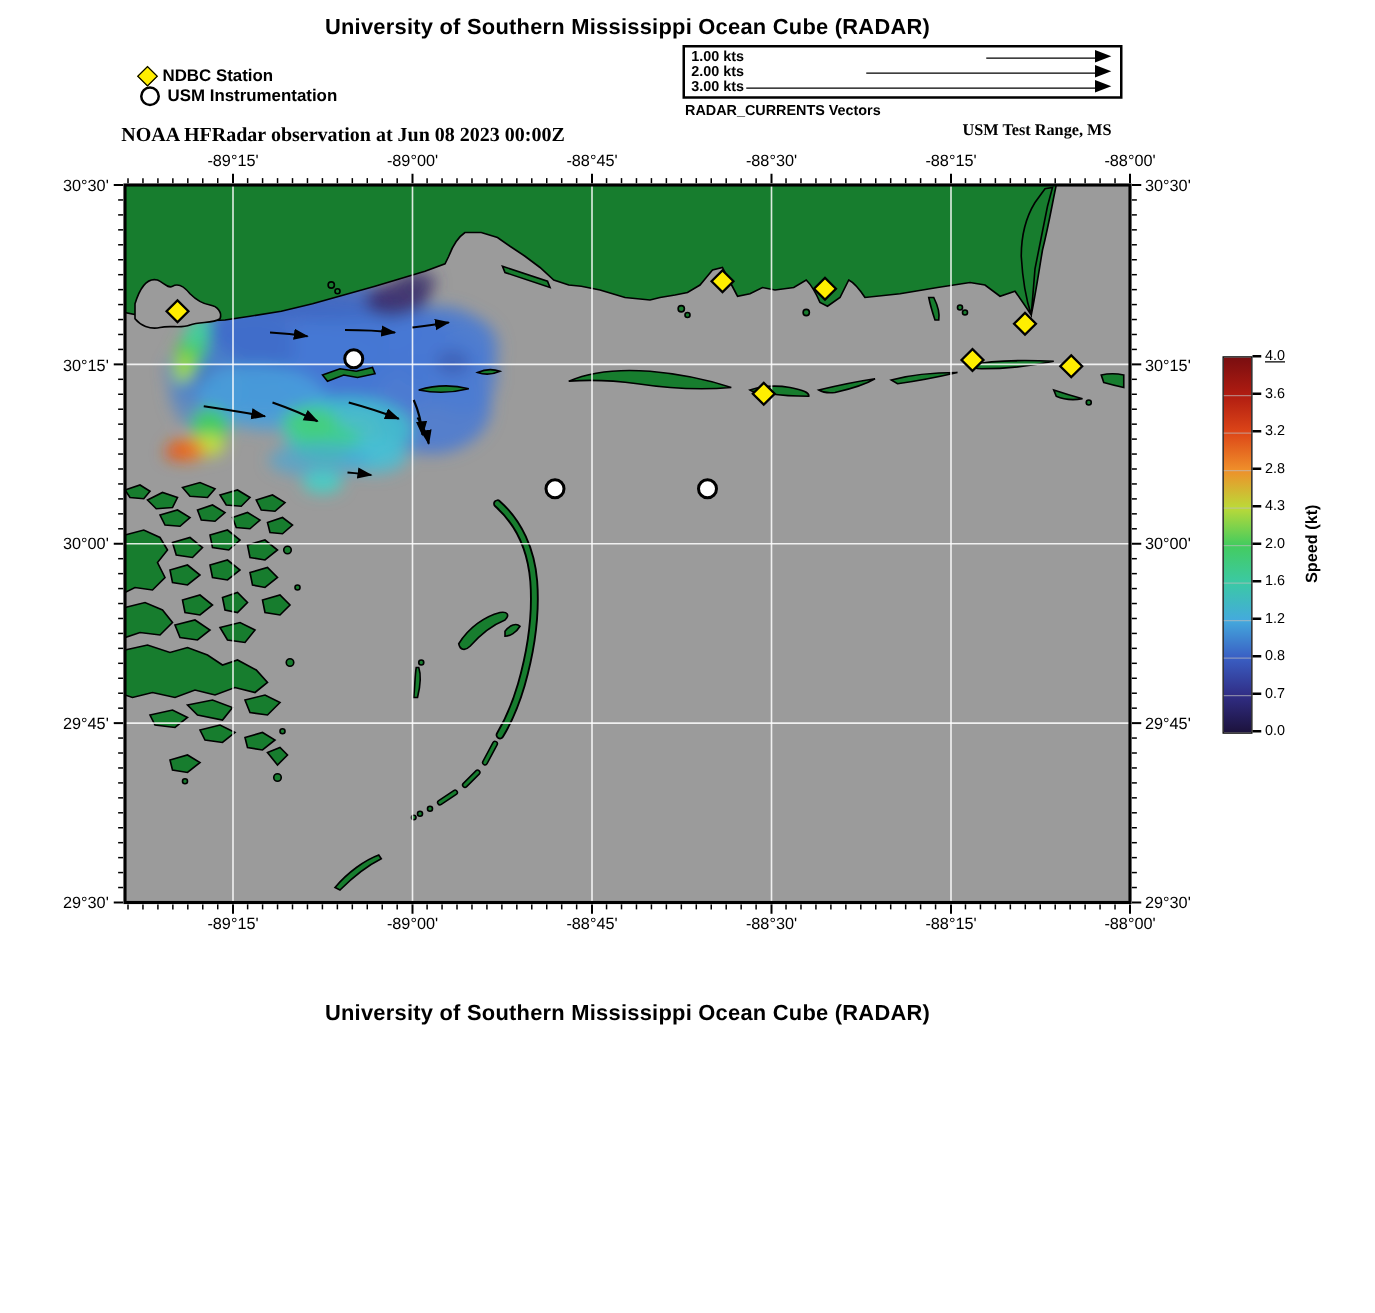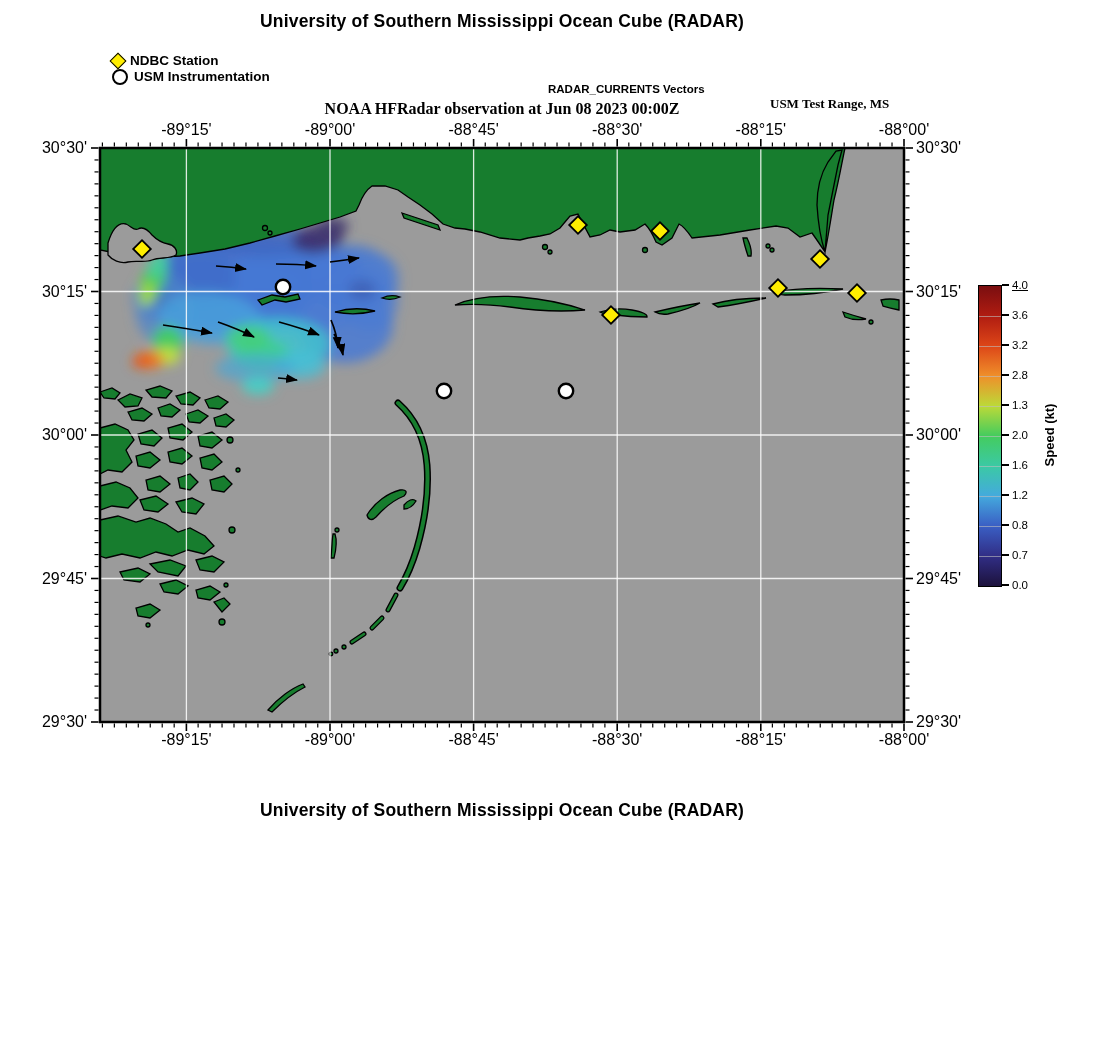--- a/index.html
+++ b/index.html
@@ -10,23 +10,23 @@
   .legrow{position:absolute;left:112px;height:15px;display:flex;align-items:center;gap:6px;}
   .legcircle{width:12px;height:12px;border-radius:50%;background:#fff;border:2px solid #000;flex:0 0 auto;}
   .legdiamond{width:10px;height:10px;background:#ffee00;border:1.6px solid #000;transform:rotate(45deg);flex:0 0 auto;}
   .leglabel{font-size:13.5px;font-weight:bold;white-space:nowrap;}
   #vecbox{position:absolute;left:546px;top:36px;width:352px;height:43px;border:2px solid #000;box-sizing:border-box;background:#fff;}
   .vecrow{position:absolute;left:0;width:100%;height:13px;}
   .veclabel{position:absolute;left:5px;top:0;font-size:11.5px;font-weight:bold;line-height:13px;white-space:nowrap;}
   .vecline{position:absolute;height:1.6px;background:#000;top:6px;}
   .vechead{position:absolute;width:0;height:0;border-top:5.5px solid transparent;border-bottom:5.5px solid transparent;border-left:13px solid #000;top:0.5px;}
   #veccaption{font-size:11.5px;font-weight:bold;}
-  #subtitle{font-family:"Liberation Serif",serif;font-size:16px;font-weight:bold;text-align:center;}
+  #subtitle{font-family:"Liberation Serif",serif;font-size:16px;font-weight:bold;}
   #region-label{font-family:"Liberation Serif",serif;font-size:13px;font-weight:bold;text-align:left;}
-  .axlabel{position:absolute;font-size:16px;white-space:nowrap;}
+  .axlabel{position:absolute;font-size:13px;white-space:nowrap;}
   .cbticklabel{position:absolute;font-size:11.5px;white-space:nowrap;transform:translateY(-50%);}
   #cbar{position:absolute;left:978px;top:285px;width:22px;height:300px;border:1.5px solid #000;box-sizing:content-box;}
   .cbline{position:absolute;left:0;width:100%;height:1px;background:rgba(190,190,190,0.6);}
   .cbtick{position:absolute;width:7px;height:1.6px;background:#000;}
   #cblabel{position:absolute;font-size:13px;font-weight:bold;white-space:nowrap;transform:translate(-50%,-50%) rotate(-90deg);}
   svg{position:absolute;left:0;top:0;}
 </style>
 </head>
 <body>
 
@@ -36,20 +36,37 @@
 
   <div class="legrow" style="top:30px;margin-top:39px;">
     <span class="legcircle"></span>
     <span class="leglabel">USM Instrumentation</span>
   </div>
   <div class="legrow" style="top:53px;">
     <span class="legdiamond"></span>
     <span class="leglabel">NDBC Station</span>
   </div>
 
+  <div id="vecbox">
+      <div class="vecrow" style="top: 1.5px;">
+        <div class="veclabel">1.00 kts</div>
+        <div class="vecline" style="left: 241px; width: 89px;"></div>
+        <div class="vechead" style="left: 328px;"></div>
+      </div>
+      <div class="vecrow" style="top: 13.5px;">
+        <div class="veclabel">2.00 kts</div>
+        <div class="vecline" style="left: 145px; width: 185px;"></div>
+        <div class="vechead" style="left: 328px;"></div>
+      </div>
+      <div class="vecrow" style="top: 25.5px;">
+        <div class="veclabel">3.00 kts</div>
+        <div class="vecline" style="left: 49px; width: 281px;"></div>
+        <div class="vechead" style="left: 328px;"></div>
+      </div>
+    </div>
   <div class="abs" id="veccaption" style="left:548px;top:83px;">RADAR_CURRENTS Vectors</div>
 
   <div class="abs" id="subtitle" style="left:97px;top:100px;width:810px;">NOAA HFRadar observation at Jun 08 2023 00:00Z</div>
   <div class="abs" id="region-label" style="left:770px;top:96px;width:136px;">USM Test Range, MS</div>
 
   <svg id="map-svg" width="1100" height="1050" viewBox="0 0 1100 1050">
     <defs>
       <filter id="blur6" x="-60%" y="-60%" width="220%" height="220%">
         <feGaussianBlur stdDeviation="6"></feGaussianBlur>
       </filter>
@@ -500,21 +517,21 @@
     <div class="axlabel" style="left: 916px; top: 722px; transform: translateY(-50%);">29°30'</div>
     <div class="cbtick" style="left: 1001.5px; top: 284.2px;"></div>
     <div class="cbticklabel" style="left: 1012px; top: 285px; text-decoration: underline;">4.0</div>
     <div class="cbtick" style="left: 1001.5px; top: 314.2px;"></div>
     <div class="cbticklabel" style="left: 1012px; top: 315px;">3.6</div>
     <div class="cbtick" style="left: 1001.5px; top: 344.2px;"></div>
     <div class="cbticklabel" style="left: 1012px; top: 345px;">3.2</div>
     <div class="cbtick" style="left: 1001.5px; top: 374.2px;"></div>
     <div class="cbticklabel" style="left: 1012px; top: 375px;">2.8</div>
     <div class="cbtick" style="left: 1001.5px; top: 404.2px;"></div>
-    <div class="cbticklabel" style="left: 1012px; top: 405px;">1.3</div>
+    <div class="cbticklabel" style="left: 1012px; top: 405px;">4.3</div>
     <div class="cbtick" style="left: 1001.5px; top: 434.2px;"></div>
     <div class="cbticklabel" style="left: 1012px; top: 435px;">2.0</div>
     <div class="cbtick" style="left: 1001.5px; top: 464.2px;"></div>
     <div class="cbticklabel" style="left: 1012px; top: 465px;">1.6</div>
     <div class="cbtick" style="left: 1001.5px; top: 494.2px;"></div>
     <div class="cbticklabel" style="left: 1012px; top: 495px;">1.2</div>
     <div class="cbtick" style="left: 1001.5px; top: 524.2px;"></div>
     <div class="cbticklabel" style="left: 1012px; top: 525px;">0.8</div>
     <div class="cbtick" style="left: 1001.5px; top: 554.2px;"></div>
     <div class="cbticklabel" style="left: 1012px; top: 555px;">0.7</div>

